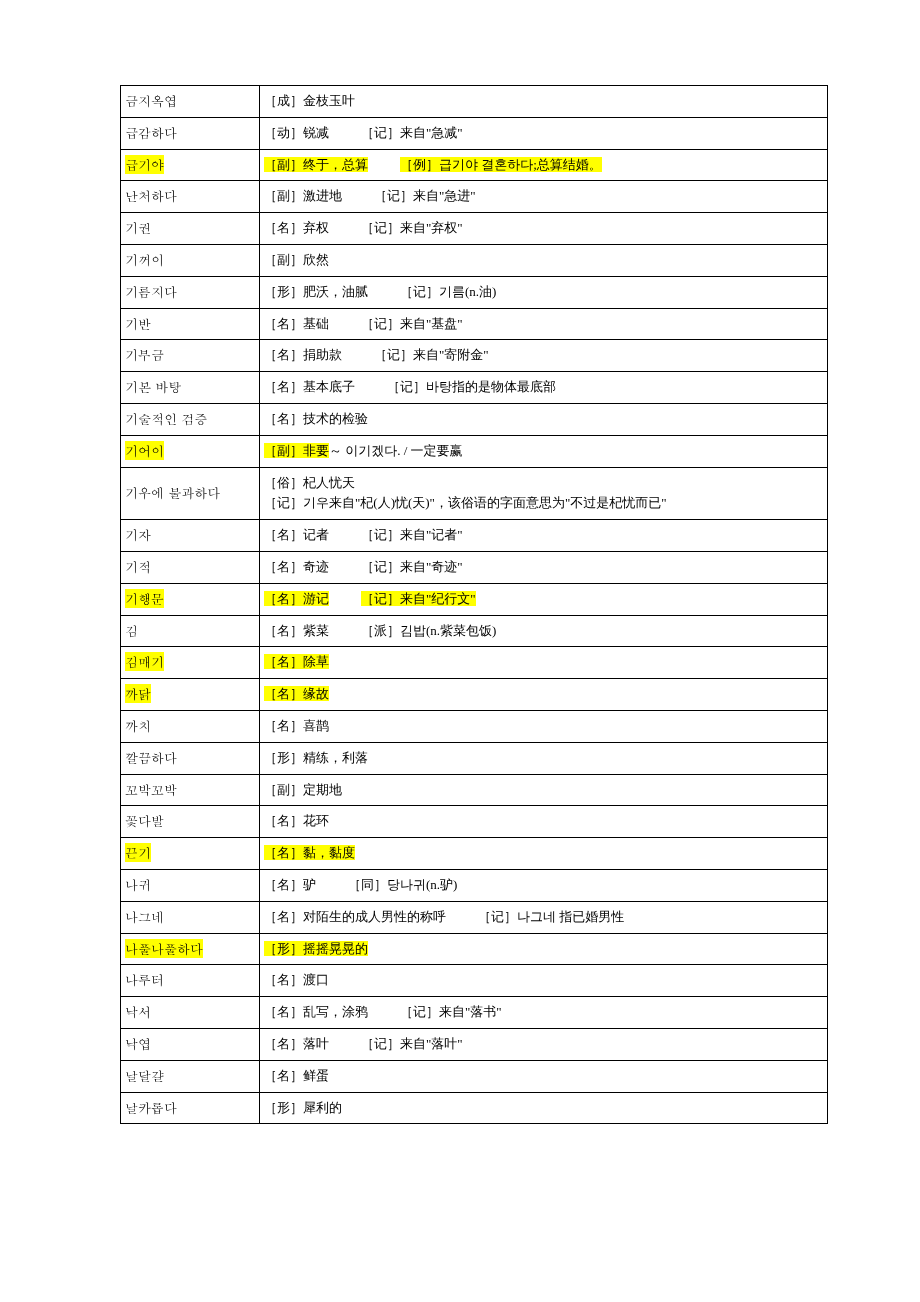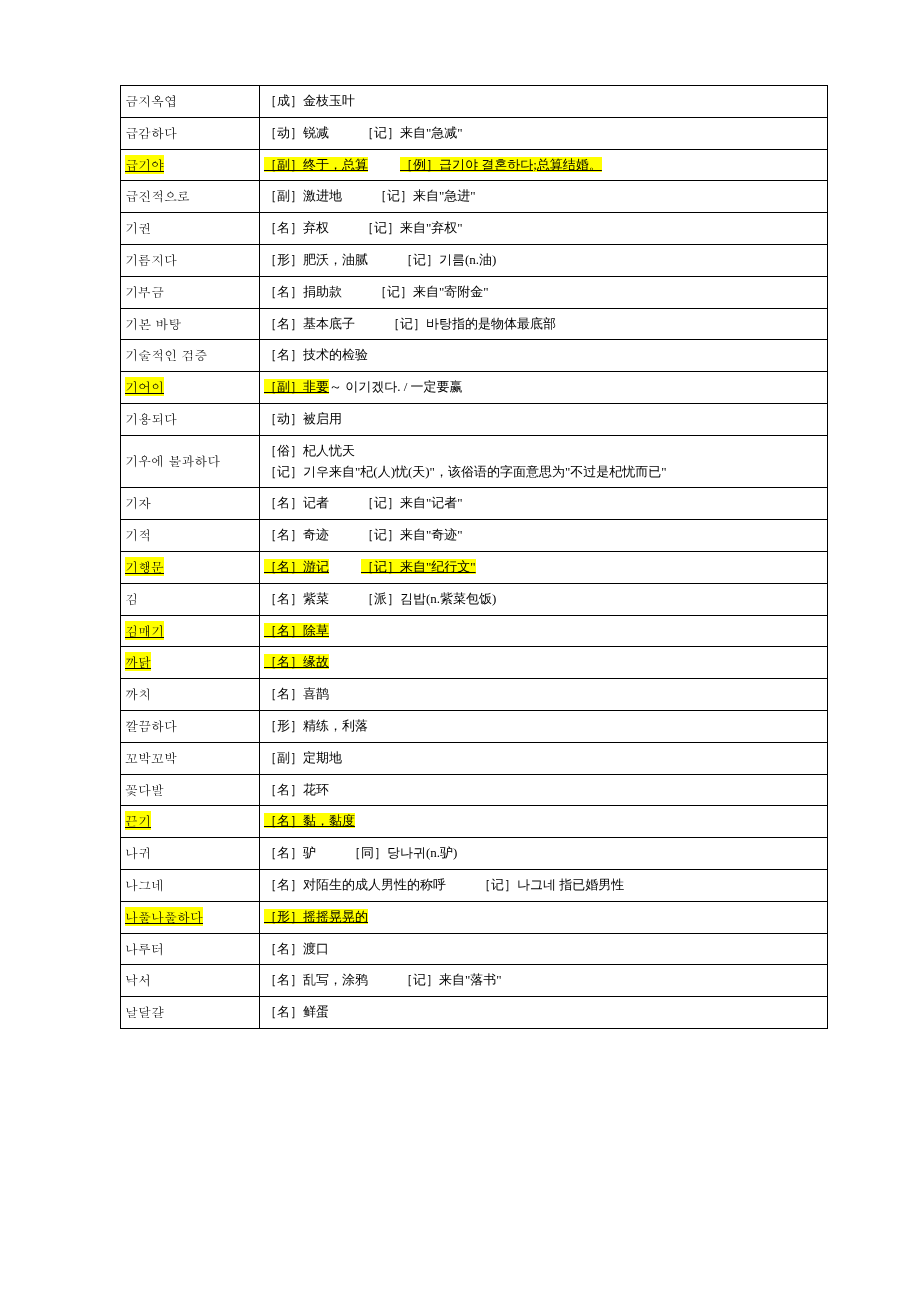--- a/index.html
+++ b/index.html
@@ -32,21 +32,20 @@
       width: 130px;
       font-family: "Batang", "바탕", "Malgun Gothic", sans-serif;
       font-weight: normal;
     }
     td.def {
       font-family: "SimSun", "宋体", serif;
       margin-left: 28px;
     }
     .hl {
       background-color: #ffff00;
-      text-decoration: underline;
     }
     .gap {
       display: inline-block;
       width: 32px;
     }
   </style>
 </head>
 <body>
 
 <div class="page">
@@ -58,50 +57,54 @@
         </tr>
         <tr>
           <td class="term"><span>급감하다</span></td>
           <td class="def"><span>［动］锐减</span><span class="gap"></span><span>［记］来自"急减"</span></td>
         </tr>
         <tr>
           <td class="term"><span class="hl">급기야</span></td>
           <td class="def"><span class="hl">［副］终于，总算</span><span class="gap"></span><span class="hl">［例］급기야 결혼하다;总算结婚。</span></td>
         </tr>
         <tr>
-          <td class="term"><span>급진적으로</span></td>
+          <td class="term"><span>난처하다</span></td>
           <td class="def"><span>［副］激进地</span><span class="gap"></span><span>［记］来自"急进"</span></td>
         </tr>
         <tr>
           <td class="term"><span>기권</span></td>
           <td class="def"><span>［名］弃权</span><span class="gap"></span><span>［记］来自"弃权"</span></td>
         </tr>
         <tr>
+          <td class="term"><span>기꺼이</span></td>
+          <td class="def"><span>［副］欣然</span></td>
+        </tr>
+        <tr>
           <td class="term"><span>기름지다</span></td>
           <td class="def"><span>［形］肥沃，油腻</span><span class="gap"></span><span>［记］기름(n.油)</span></td>
+        </tr>
+        <tr>
+          <td class="term"><span>기반</span></td>
+          <td class="def"><span>［名］基础</span><span class="gap"></span><span>［记］来自"基盘"</span></td>
         </tr>
         <tr>
           <td class="term"><span>기부금</span></td>
           <td class="def"><span>［名］捐助款</span><span class="gap"></span><span>［记］来自"寄附金"</span></td>
         </tr>
         <tr>
           <td class="term"><span>기본 바탕</span></td>
           <td class="def"><span>［名］基本底子</span><span class="gap"></span><span>［记］바탕指的是物体最底部</span></td>
         </tr>
         <tr>
           <td class="term"><span>기술적인 검증</span></td>
           <td class="def"><span>［名］技术的检验</span></td>
         </tr>
         <tr>
           <td class="term"><span class="hl">기어이</span></td>
           <td class="def"><span class="hl">［副］非要</span><span>～ 이기겠다. / 一定要赢</span></td>
-        </tr>
-        <tr>
-          <td class="term"><span>기용되다</span></td>
-          <td class="def"><span>［动］被启用</span></td>
         </tr>
         <tr>
           <td class="term"><span>기우에 불과하다</span></td>
           <td class="def"><span>［俗］杞人忧天</span><br><span>［记］기우来自"杞(人)忧(天)"，该俗语的字面意思为"不过是杞忧而已"</span></td>
         </tr>
         <tr>
           <td class="term"><span>기자</span></td>
           <td class="def"><span>［名］记者</span><span class="gap"></span><span>［记］来自"记者"</span></td>
         </tr>
         <tr>
@@ -158,18 +161,26 @@
         </tr>
         <tr>
           <td class="term"><span>나루터</span></td>
           <td class="def"><span>［名］渡口</span></td>
         </tr>
         <tr>
           <td class="term"><span>낙서</span></td>
           <td class="def"><span>［名］乱写，涂鸦</span><span class="gap"></span><span>［记］来自"落书"</span></td>
         </tr>
         <tr>
+          <td class="term"><span>낙엽</span></td>
+          <td class="def"><span>［名］落叶</span><span class="gap"></span><span>［记］来自"落叶"</span></td>
+        </tr>
+        <tr>
           <td class="term"><span>날달걀</span></td>
           <td class="def"><span>［名］鲜蛋</span></td>
+        </tr>
+        <tr>
+          <td class="term"><span>날카롭다</span></td>
+          <td class="def"><span>［形］犀利的</span></td>
         </tr>
       </tbody>
   </table>
 </div>
 
 </body></html>

